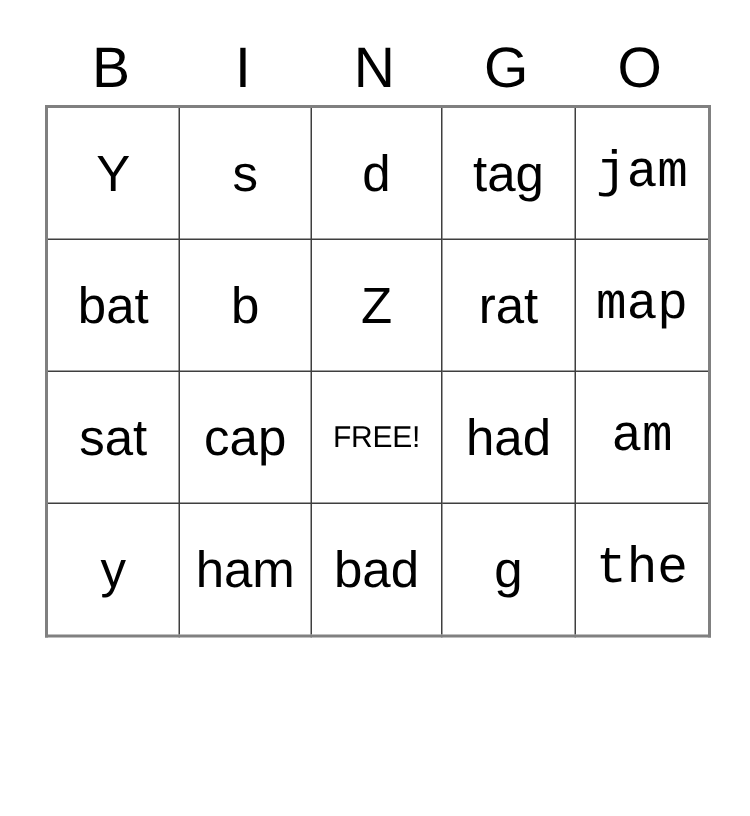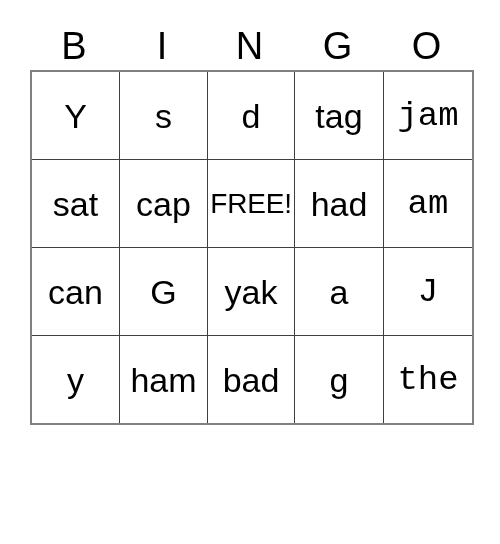--- a/index.html
+++ b/index.html
@@ -75,21 +75,21 @@
 
   .cell-text {
     display: block;
     font-size: 34px;
     line-height: 1;
     color: #000000;
     white-space: nowrap;
   }
   
   .cell-text.free {
-    font-size: 28px;
+    font-size: 20px;
     letter-spacing: -0.2px;
   }
 </style>
 </head>
 <body>
 
 <div id="bingo-card">
 
   <div class="header-row">
     <div class="header-cell c0">B</div>
@@ -113,50 +113,50 @@
           </td>
         <td class="col3">
             <span class="cell-text">tag</span>
           </td>
         <td class="col4">
             <span class="cell-text">jam</span>
           </td>
       </tr>
       <tr>
         <td class="col0">
+            <span class="cell-text">bat</span>
+          </td>
+        <td class="col1">
+            <span class="cell-text">b</span>
+          </td>
+        <td class="col2">
+            <span class="cell-text">Z</span>
+          </td>
+        <td class="col3">
+            <span class="cell-text">rat</span>
+          </td>
+        <td class="col4">
+            <span class="cell-text">map</span>
+          </td>
+      </tr>
+      <tr>
+        <td class="col0">
             <span class="cell-text">sat</span>
           </td>
         <td class="col1">
             <span class="cell-text">cap</span>
           </td>
         <td class="col2">
             <span class="cell-text free">FREE!</span>
           </td>
         <td class="col3">
             <span class="cell-text">had</span>
           </td>
         <td class="col4">
             <span class="cell-text">am</span>
-          </td>
-      </tr>
-      <tr>
-        <td class="col0">
-            <span class="cell-text">can</span>
-          </td>
-        <td class="col1">
-            <span class="cell-text">G</span>
-          </td>
-        <td class="col2">
-            <span class="cell-text">yak</span>
-          </td>
-        <td class="col3">
-            <span class="cell-text">a</span>
-          </td>
-        <td class="col4">
-            <span class="cell-text">J</span>
           </td>
       </tr>
       <tr>
         <td class="col0">
             <span class="cell-text">y</span>
           </td>
         <td class="col1">
             <span class="cell-text">ham</span>
           </td>
         <td class="col2">

